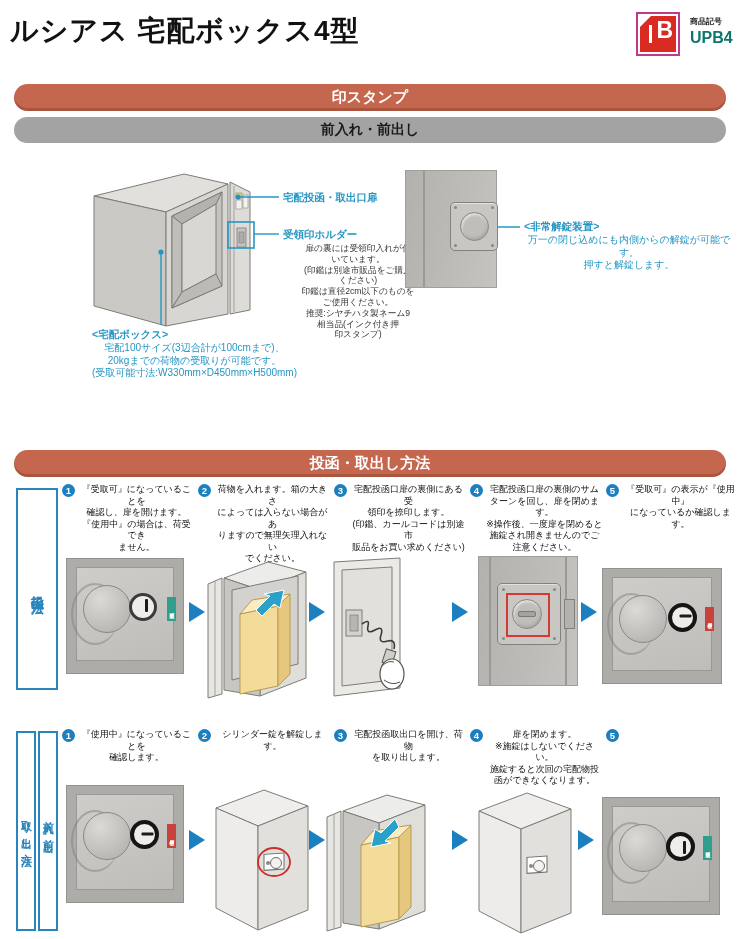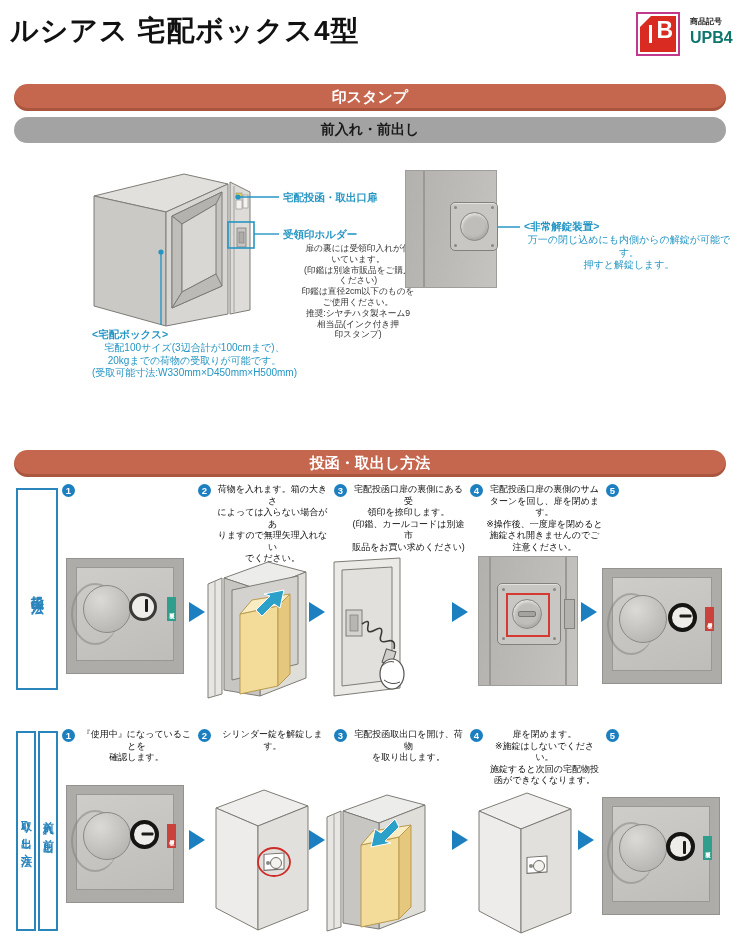--- a/index.html
+++ b/index.html
@@ -159,20 +159,24 @@
 <div class="abs banner red" style="top:450px;">投函・取出し方法</div>
 
 <div class="abs strip" id="row1">
   <div class="abs side-box" style="left:16px;top:6px;width:42px;height:202px;">
     <span class="vtext" style="font-size:13px;">投函方法</span>
   </div>
 
   <div class="abs step" style="left:62px;top:2px;">
     <div class="step-head">
         <div class="snum">1</div>
+    <div class="stext pre">『受取可』になっていることを
+確認し、扉を開けます。
+『使用中』の場合は、荷受でき
+ません。</div>
       </div>
   </div>
   <div class="abs step" style="left:198px;top:2px;">
     <div class="step-head">
         <div class="snum">2</div>
     <div class="stext pre">荷物を入れます。箱の大きさ
 によっては入らない場合があ
 りますので無理矢理入れない
 でください。</div>
       </div>
@@ -192,20 +196,22 @@
     <div class="stext pre">宅配投函口扉の裏側のサム
 ターンを回し、扉を閉めます。
 ※操作後、一度扉を閉めると
  施錠され開きませんのでご
  注意ください。</div>
       </div>
   </div>
   <div class="abs step" style="left:606px;top:2px;">
     <div class="step-head">
         <div class="snum">5</div>
+    <div class="stext pre">『受取可』の表示が『使用中』
+になっているか確認します。</div>
       </div>
   </div>
 
   <div class="abs panel" style="left:66px;top:76px;width:118px;height:116px;">
     <div class="plate"></div>
       <div class="arc"></div>
     <div class="dial"></div>
     <div class="key ring-mid"></div>
     <div class="keyslot" style="right:35px;top:40px;"></div>
     <div class="ind green">

